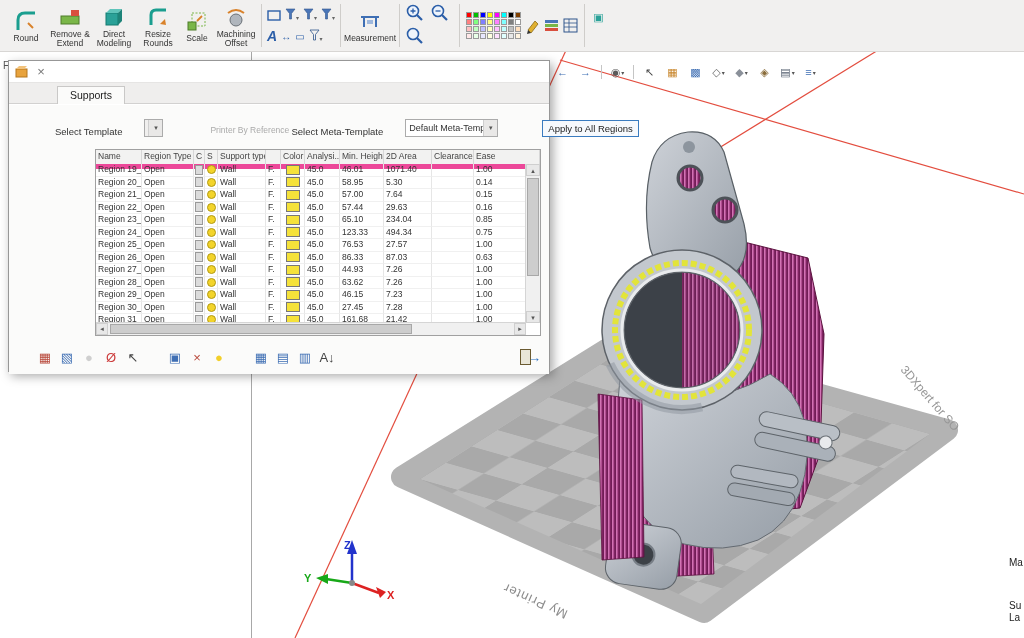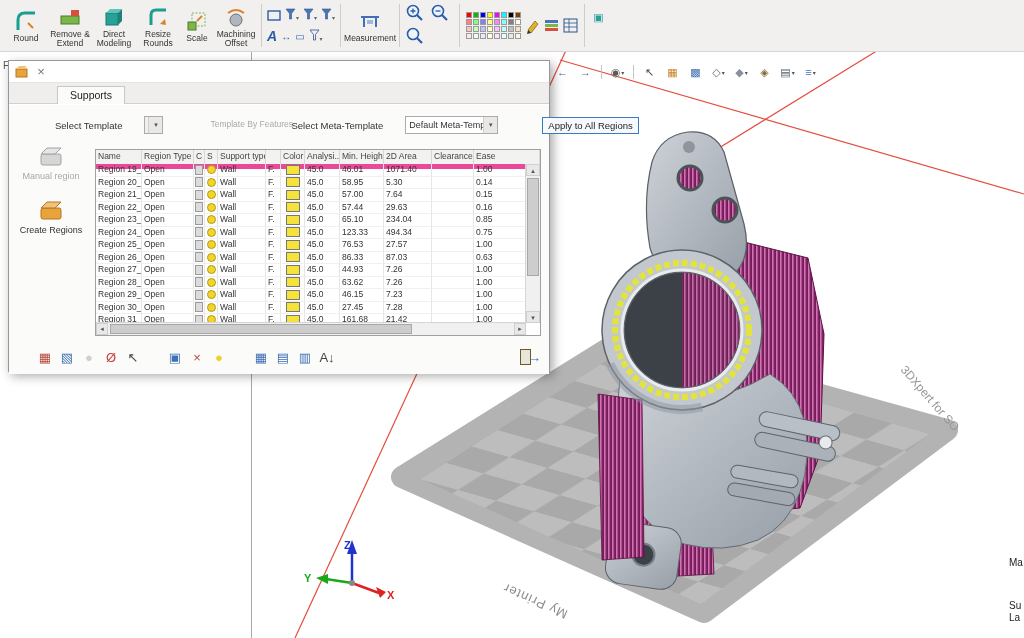--- a/index.html
+++ b/index.html
@@ -43,21 +43,21 @@
   .dialog{position:absolute;left:8px;top:60px;width:542px;height:312px;background:#f6f5f4;
           border:1px solid #979797;box-shadow:3px 4px 10px rgba(0,0,0,.35);z-index:10;box-sizing:border-box;}
   .dlg-title{height:21px;display:flex;align-items:center;gap:5px;padding:0 6px;background:#ffffff;
              border-bottom:1px solid #e6e5e4;}
   .dlg-title .t{font-size:11px;color:#bd7a2e;flex:1;}
   .dlg-close{font-size:13px;color:#777;width:16px;text-align:center;cursor:default;}
   .dlg-tabs{height:20px;background:#efeeed;border-bottom:1px solid #d2d1d0;padding-left:10px;}
   .tab{display:inline-block;margin-top:3px;background:#fbfbfa;border:1px solid #c9c8c7;border-bottom:none;
        padding:2px 12px 3px;font-size:10.5px;color:#222;margin-left:38px;}
   .dlg-body{position:relative;height:269px;background:#fbfbfa;border-top:1px solid #fff;}
-  .tpl-row{position:absolute;left:46px;right:4px;top:8px;height:24px;display:flex;align-items:center;gap:22px;
+  .tpl-row{position:absolute;left:46px;right:4px;top:8px;height:24px;display:flex;align-items:flex-end;gap:22px;
            font-size:9.5px;white-space:nowrap;}
   .combo{height:18px;border:1px solid #ababab;background:#fff;display:flex;align-items:center;
          font-size:9px;padding-left:3px;box-sizing:border-box;}
   .combo .arr{margin-left:auto;width:13px;height:100%;background:#e9e8e7;border-left:1px solid #cfcfcf;
               display:flex;align-items:center;justify-content:center;font-size:7px;color:#555;}
   .combo.disabled{background:#f0efee;color:#999;}
   .combo .val{overflow:hidden;text-overflow:clip;max-width:74px;}
   .byref{display:flex;align-items:center;gap:3px;color:#aaa;font-size:8.5px;width:62px;line-height:1.1;}
   .apply-btn{border:1px solid #3a7bbf;background:#f6f9fd;font-size:9.5px;padding:2px 5px;color:#222;}
   .dlg-side{position:absolute;left:0;top:40px;width:84px;text-align:center;font-size:9px;}
@@ -416,50 +416,34 @@
           <span class="arr">▾</span>
       </div>
       <svg width="16" height="14">
         <path d="M1 4 L6 4 L8 6 L15 6 L15 12 L1 12 Z" fill="#f0c75a" stroke="#a8872e"></path>
       </svg>
       <div class="byref">
         <svg width="13" height="13">
           <rect x="1" y="1" width="11" height="11" fill="none" stroke="#bbb"></rect>
           <path d="M1 5 H12 M5 1 V12" stroke="#bbb"></path>
         </svg>
-        <span>Template By Features</span>
+        <span>Printer By Reference</span>
       </div>
       <span>Select Meta-Template</span>
       <div class="combo" style="width:100px">
         <span class="val">Default Meta-Template</span>
         <span class="arr">▾</span>
       </div>
       <svg width="15" height="14">
         <rect x="1" y="2" width="9" height="9" fill="#f0c75a" stroke="#a8872e"></rect>
         <rect x="5" y="5" width="9" height="8" fill="#9fb8dd" stroke="#3f6fb4"></rect>
       </svg>
       <button class="apply-btn">Apply to All Regions</button>
     </div>
 
-    <div class="dlg-side">
-      <div class="side-item disabled">
-        <svg width="26" height="24">
-          <rect x="3" y="9" width="20" height="11" rx="2" fill="#d6d6d6" stroke="#a2a2a2"></rect>
-          <polygon points="3,9 9,3 23,3 17,9" fill="#e6e6e6" stroke="#a2a2a2"></polygon>
-        </svg>
-        <div class="lab">Manual region</div>
-      </div>
-      <div class="side-item">
-        <svg width="26" height="24">
-          <rect x="3" y="9" width="20" height="11" rx="2" fill="#e8a33d" stroke="#b5761f"></rect>
-          <polygon points="3,9 9,3 23,3 17,9" fill="#f2c27a" stroke="#b5761f"></polygon>
-        </svg>
-        <div class="lab">Create Regions</div>
-      </div>
-    </div>
 
     <div class="tbl">
       <div class="thead" id="tbl-head">
           <div class="th">Name</div>
           <div class="th">Region Type</div>
           <div class="th">C</div>
           <div class="th">S</div>
           <div class="th">Support type</div>
           <div class="th"></div>
           <div class="th">Color</div>

